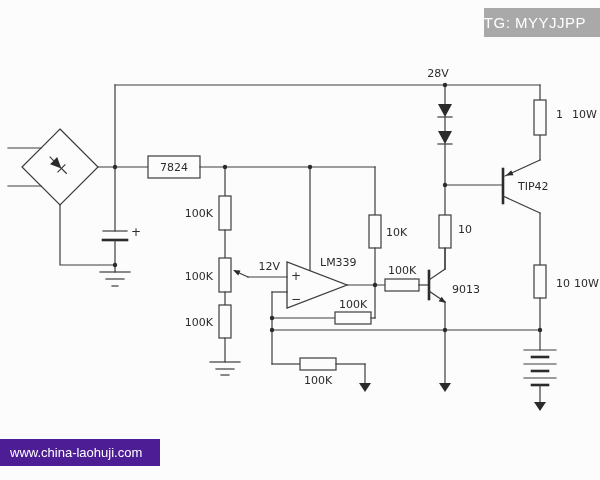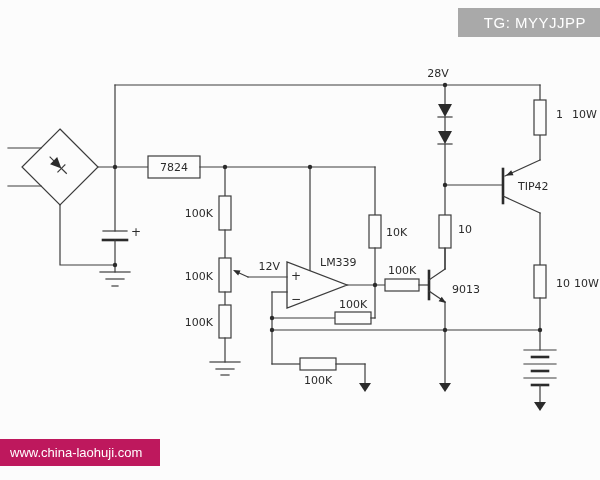--- a/index.html
+++ b/index.html
@@ -12,24 +12,24 @@
   .wire{stroke:#3c3c3c;stroke-width:1.2;fill:none;stroke-linecap:square}
   .thick{stroke:#2b2b2b;stroke-width:2.6;fill:none;stroke-linecap:square}
   .box{fill:#fcfcfc;stroke:#3c3c3c;stroke-width:1.2}
   .tri{fill:#fcfcfc;stroke:#3c3c3c;stroke-width:1.3}
   .fillshape{fill:#2b2b2b;stroke:none}
   .dot{fill:#2b2b2b;stroke:none}
   svg text{font-family:"DejaVu Sans",sans-serif;font-size:11px;fill:#2b2b2b}
   svg text.sym{font-size:12px}
   .wm-top{
     position:absolute;top:8px;right:0;background:#a9a9a9;color:#fff;
-    font-size:15px;padding:6px 14px 6px 26px;letter-spacing:.5px;
+    font-size:15px;padding:6px 14px 6px 0;letter-spacing:.5px;
   }
   .wm-bottom{
-    position:absolute;left:0;bottom:14px;background:#be185d;color:#fff;
+    position:absolute;left:0;bottom:14px;background:#4c1d95;color:#fff;
     font-size:13px;padding:6px 18px 6px 10px;
   }
 </style>
 </head>
 <body>
 
 <svg class="schematic" width="600" height="480" viewBox="0 0 600 480">
 
   <g>
     <path class="wire" d="M8,148 H41"></path>

